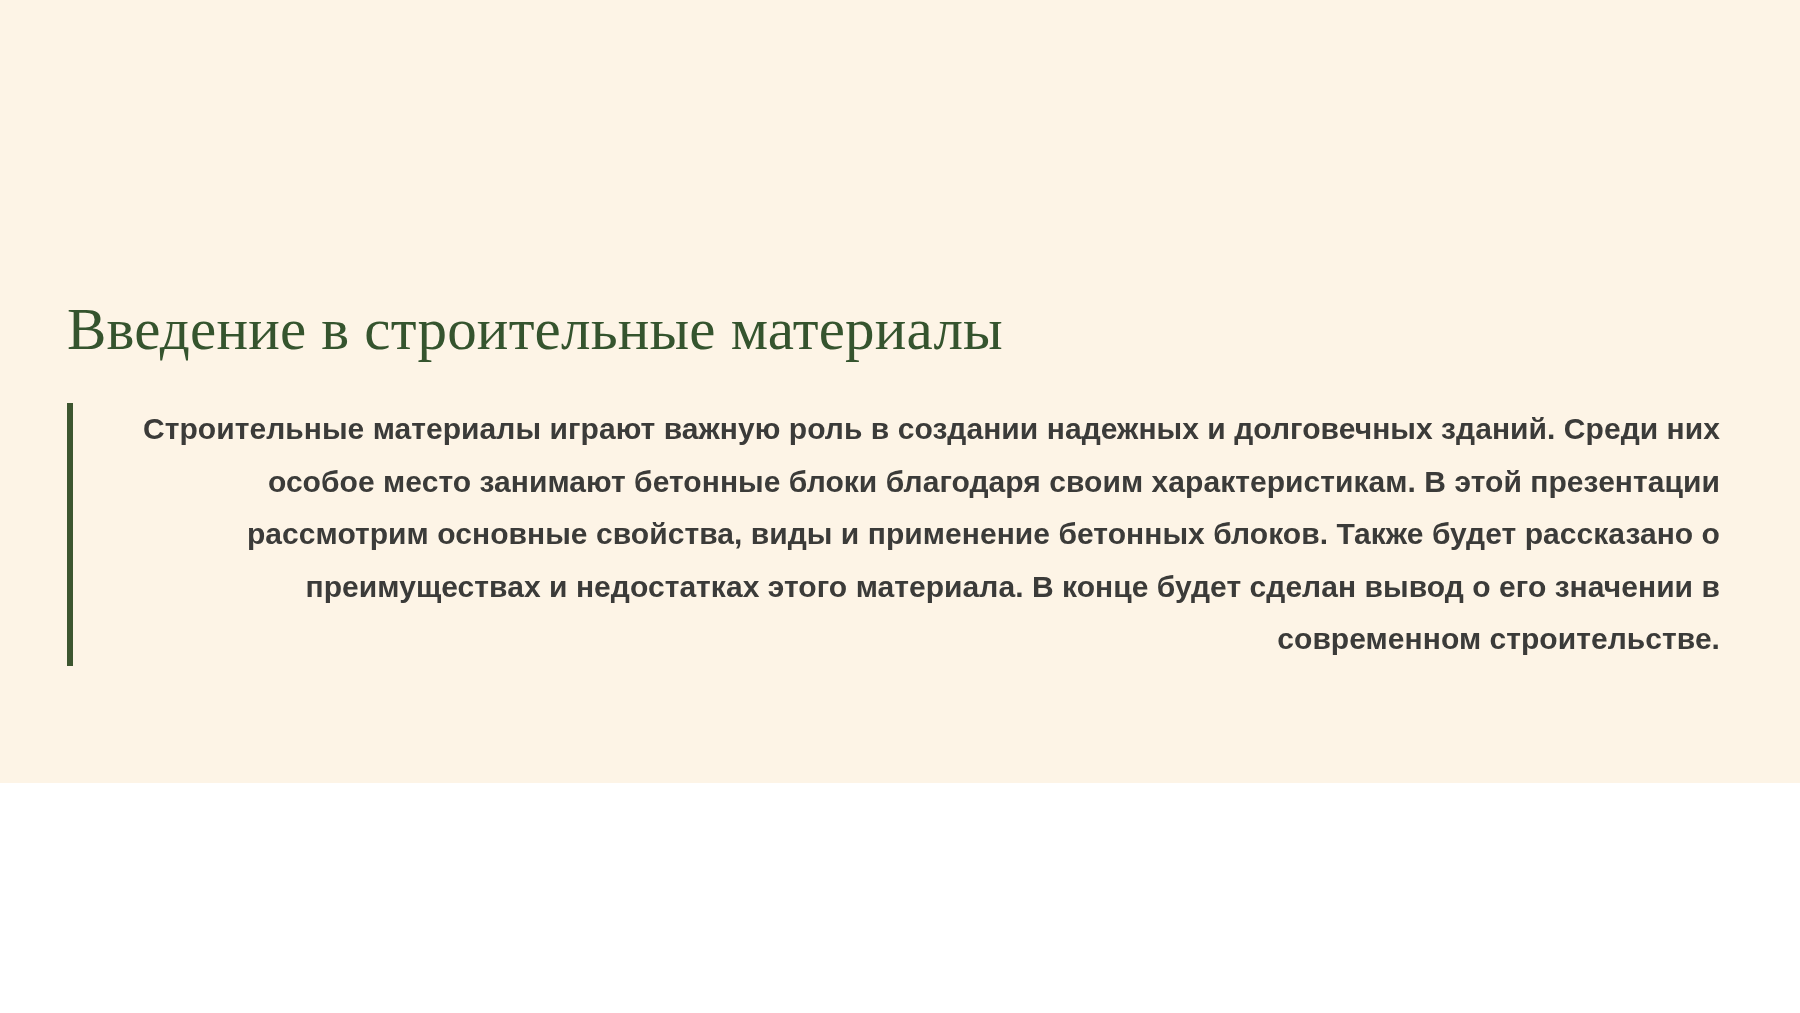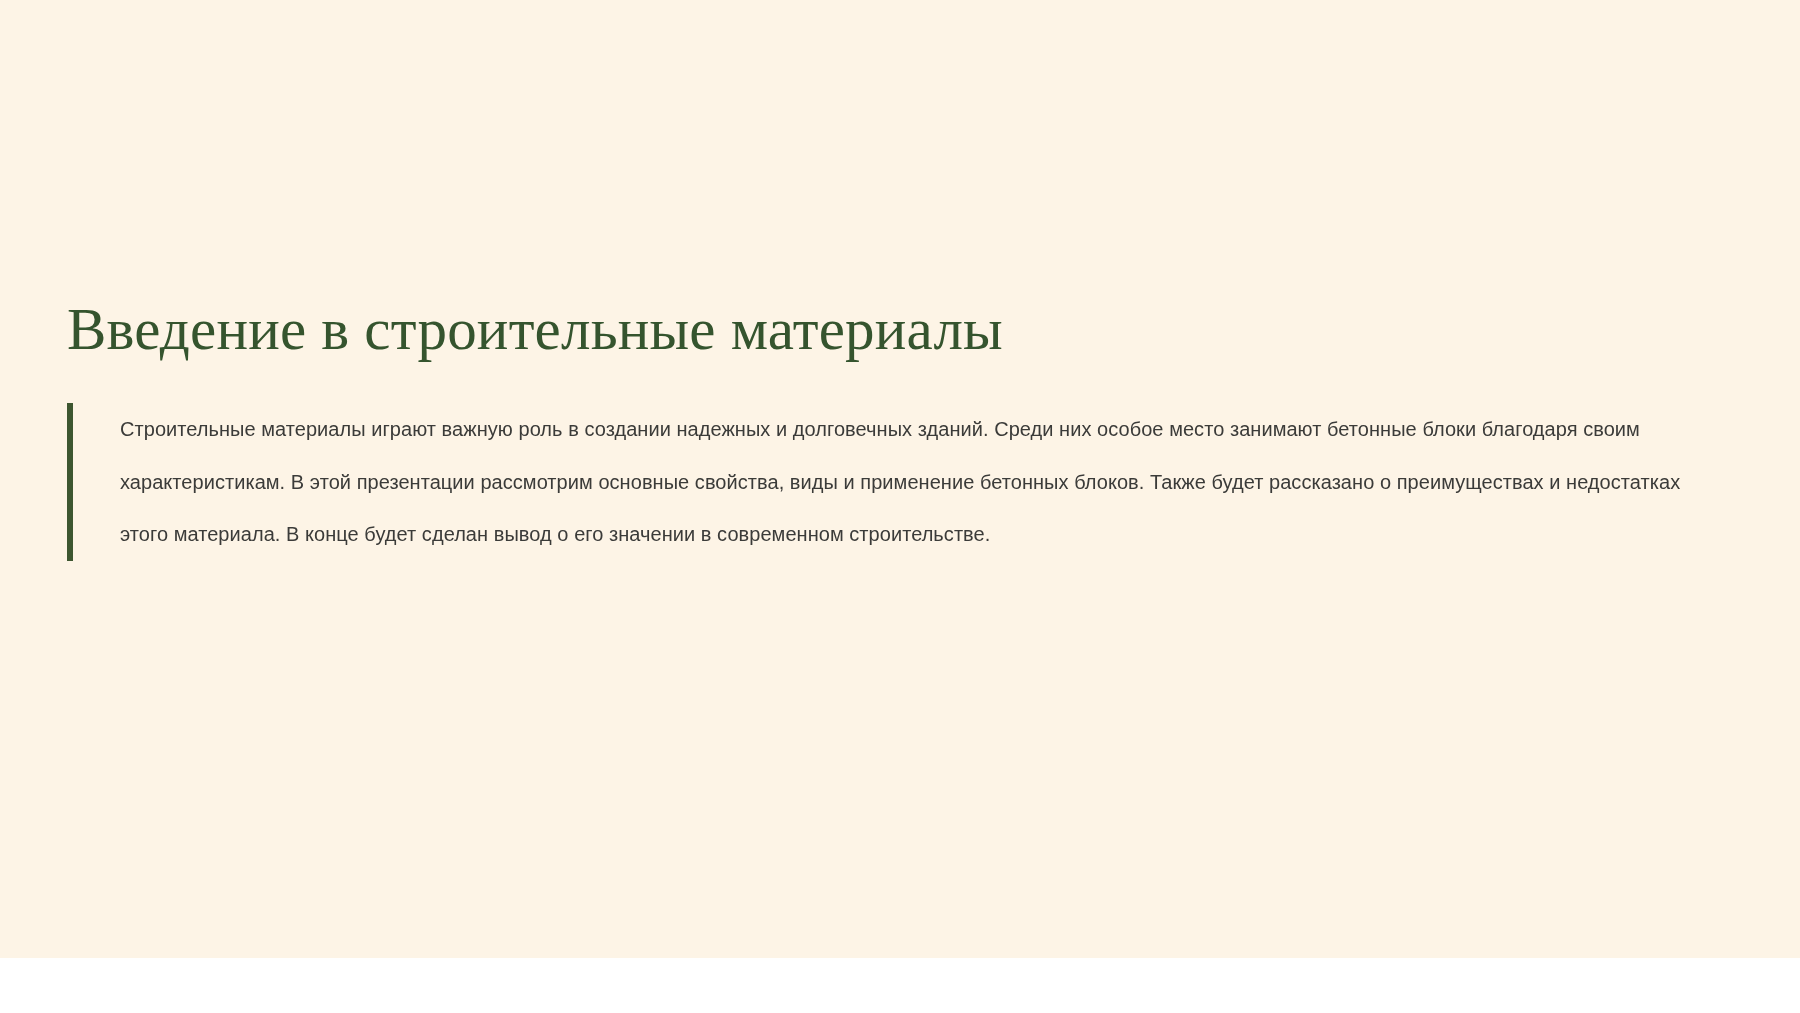--- a/index.html
+++ b/index.html
@@ -11,21 +11,21 @@
   body {
     width: 1800px;
     height: 1013px;
     overflow: hidden;
     font-family: "Liberation Sans", sans-serif;
   }
 
   #slide {
     position: relative;
     width: 1800px;
-    height: 958px;
+    height: 783px;
     background: #fdf4e6;
     box-sizing: border-box;
   }
 
   
   .slide-body {
     position: absolute;
     left: 67px;
     top: 296px;
     width: 1660px;
@@ -55,26 +55,26 @@
     width: 6px;
     background: #3d5630;
     border-radius: 0;
   }
 
   .quote-text {
     flex: 1 1 auto;
     margin: 0;
     padding: 0 0 0 47px;
     font-family: "Liberation Sans", "DejaVu Sans", sans-serif;
-    font-size: 20px;
-    font-weight: 400;
+    font-size: 30px;
+    font-weight: 700;
     line-height: 52.5px;
     color: #3b3b39;
     letter-spacing: 0.05px;
-    text-align: left;
+    text-align: right;
     max-width: 1600px;
   }
 </style>
 </head>
 <body>
 
 <div id="slide" style="background: rgb(253, 244, 230);">
 
   <div class="slide-body">
 

